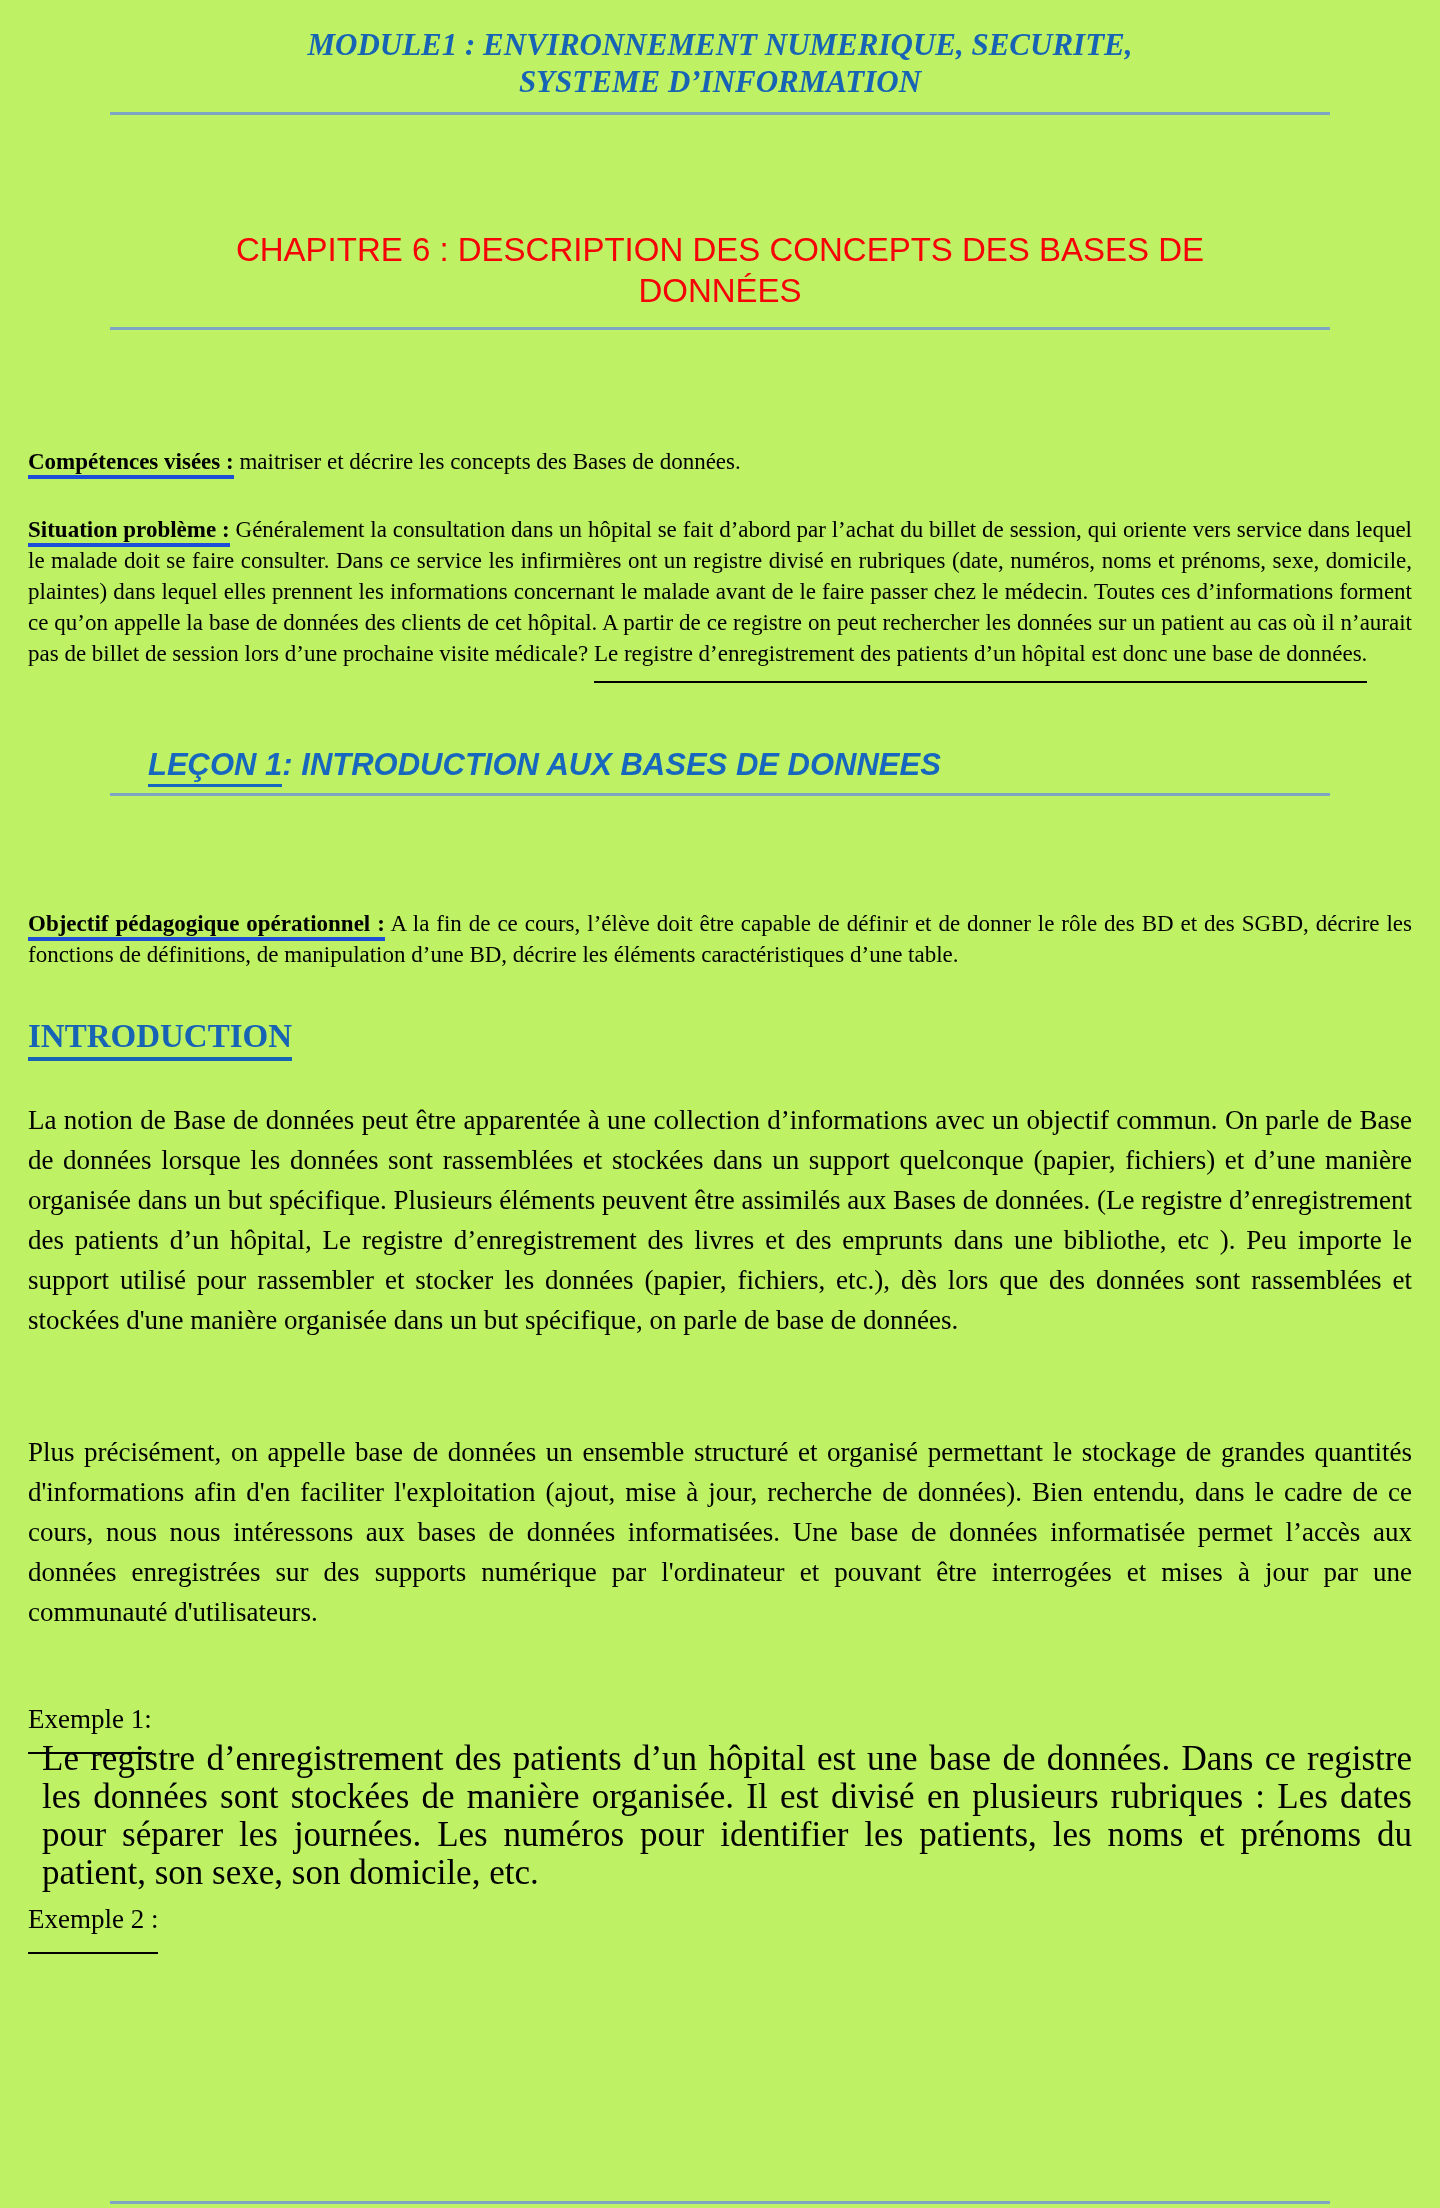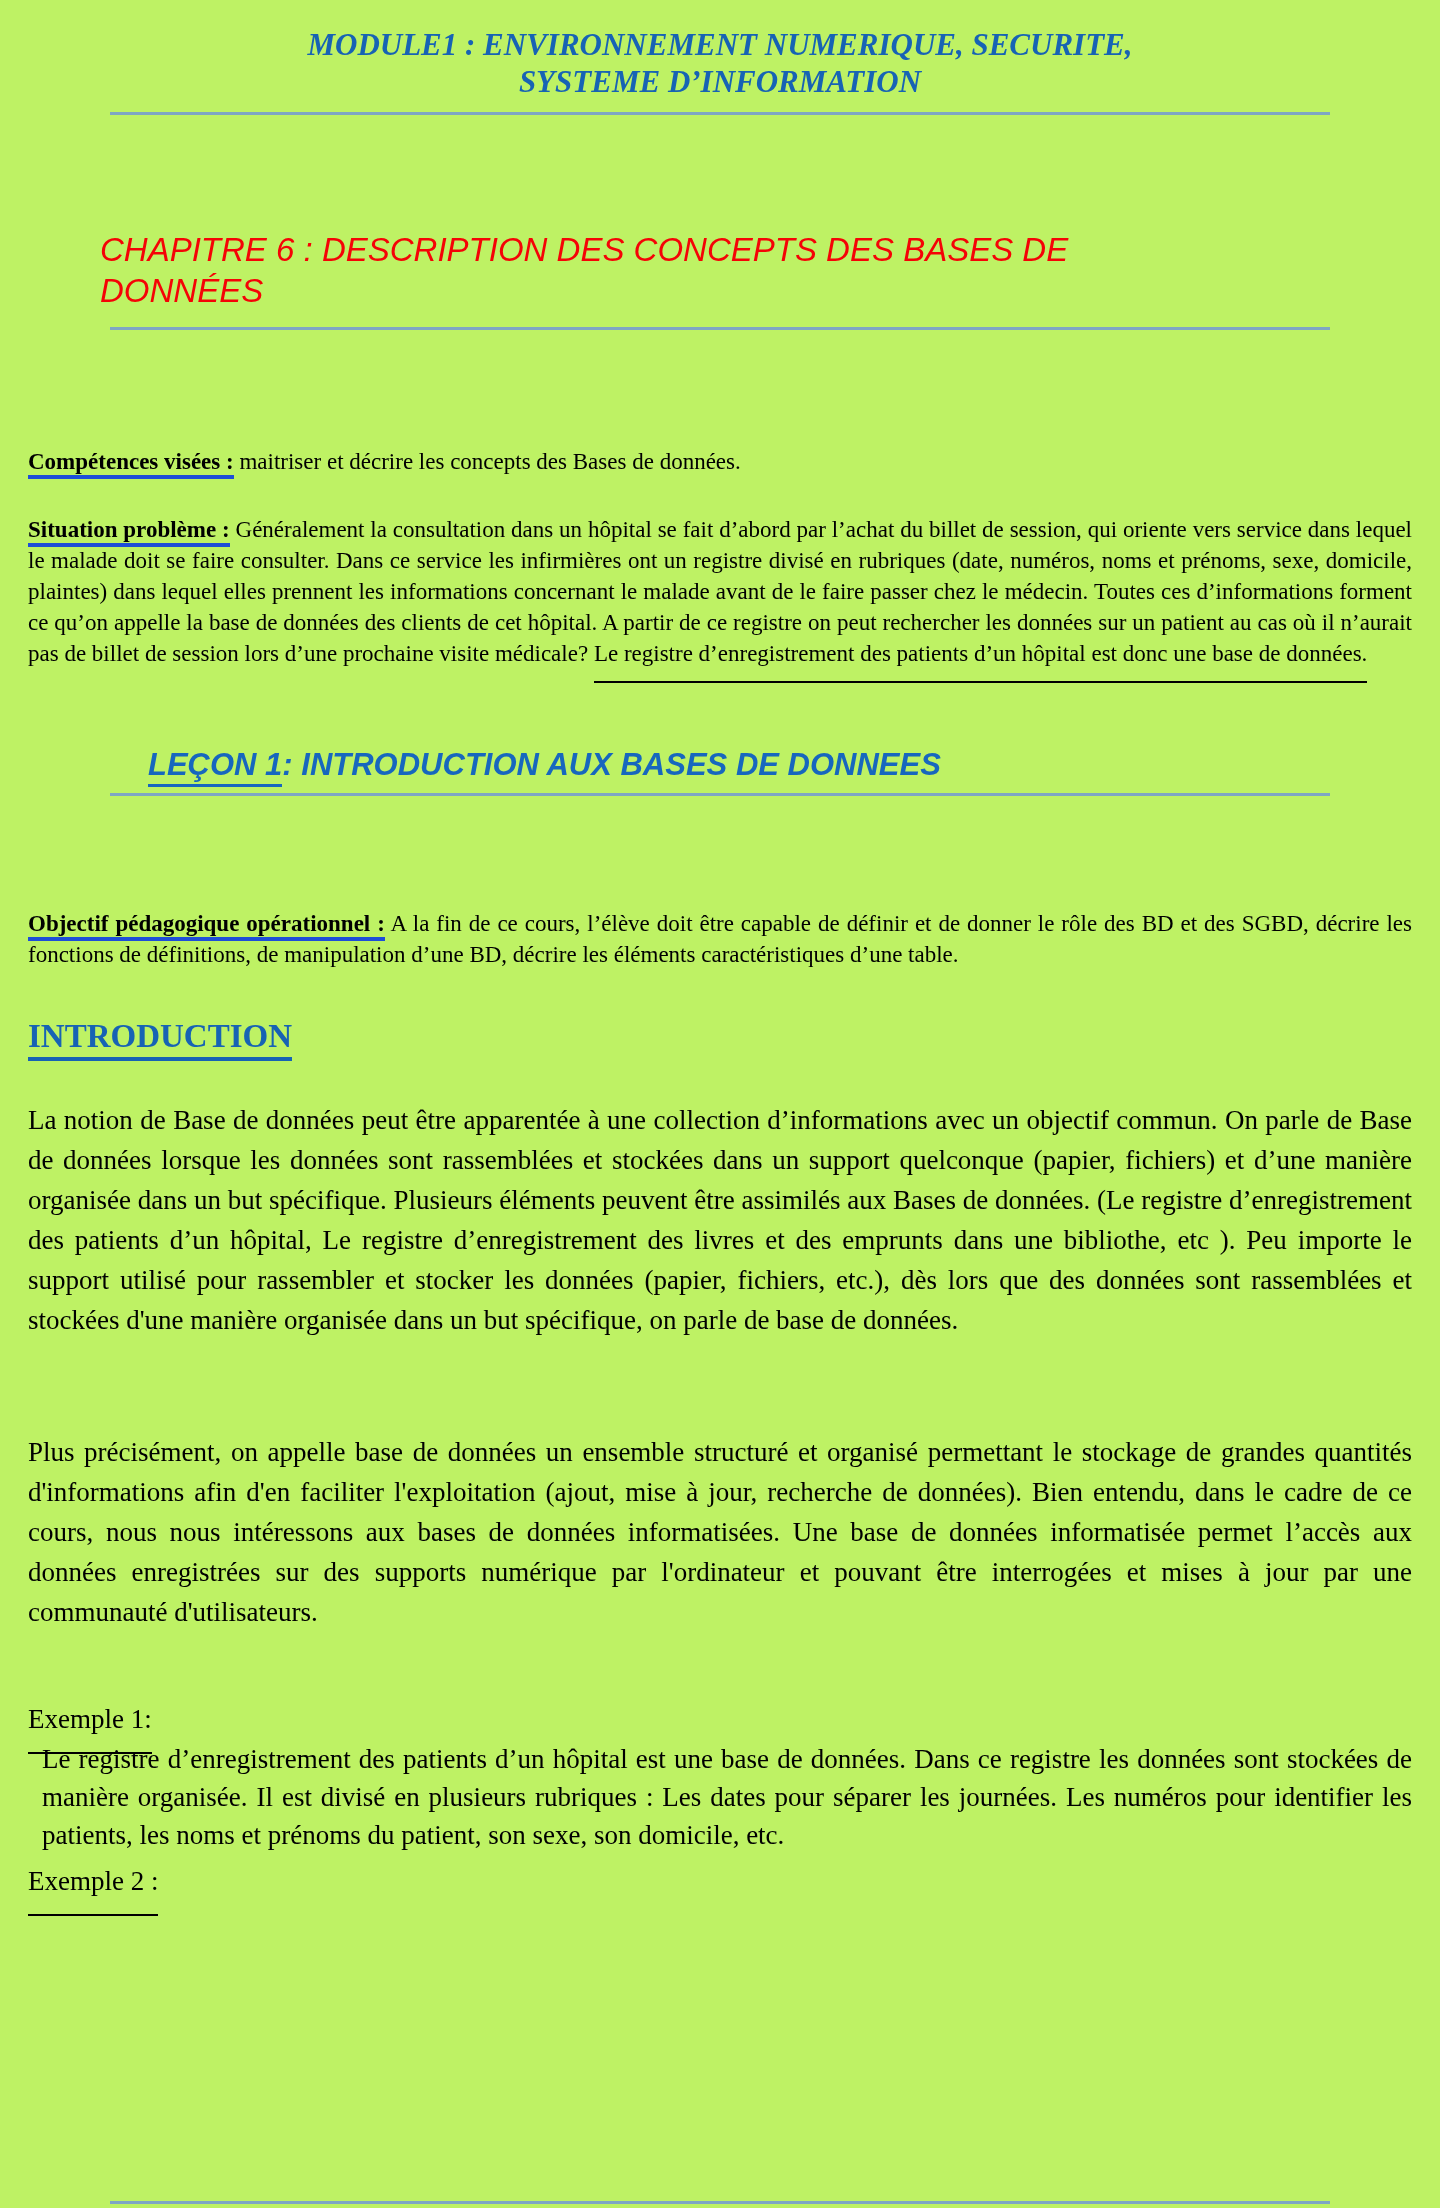--- a/index.html
+++ b/index.html
@@ -21,22 +21,22 @@
     margin:0; padding:26px 120px 0;
     text-align:center;
     font-style:italic; font-weight:bold;
     font-size:31px; line-height:37px;
     color:var(--accent-blue,#1763B4);
     font-family:"Liberation Serif","DejaVu Serif",serif;
   }
   .rule-title { margin-top:12px; }
   .chapter-title {
     margin:114px 100px 0;
-    text-align:left;
-    font-style:italic; font-weight:normal;
+    text-align:center;
+    font-weight:normal;
     font-size:33px; line-height:41px;
     color:var(--heading-red,#F50306);
     font-family:"Liberation Sans","DejaVu Sans",sans-serif;
   }
   .rule-chapter { margin-top:16px; }
   .body-block {
     margin:0 28px;
     text-align:justify;
   }
   .small-text { font-size:23px; line-height:31px; }
@@ -81,21 +81,21 @@
   .exemple-label {
     margin:70px 28px 0;
     font-size:27px; line-height:34px;
   }
   .exemple-label .u-label {
     border-bottom:2px solid #000;
     padding-bottom:18px;
   }
   .ex1-text {
     margin:4px 28px 0 42px;
-    font-size:27px; line-height:38px;
+    font-size:35px; line-height:38px;
     text-align:justify;
   }
   .ex2 { margin-top:10px; }
   .footer-rule {
     position:absolute;
     left:110px; right:110px; bottom:4px;
     height:3px;
     background:var(--rule-blue,#7EA6C4);
   }
 </style>

